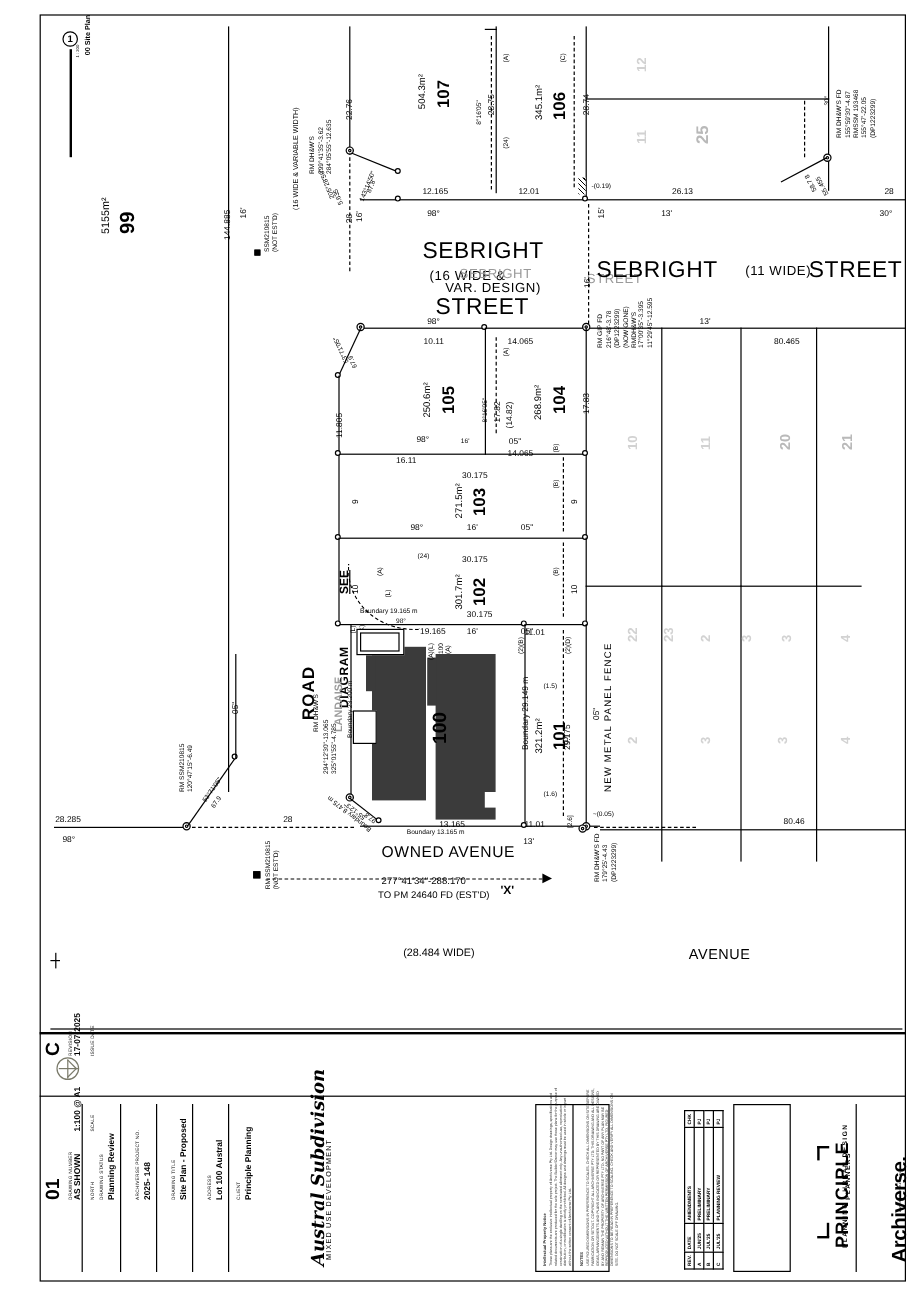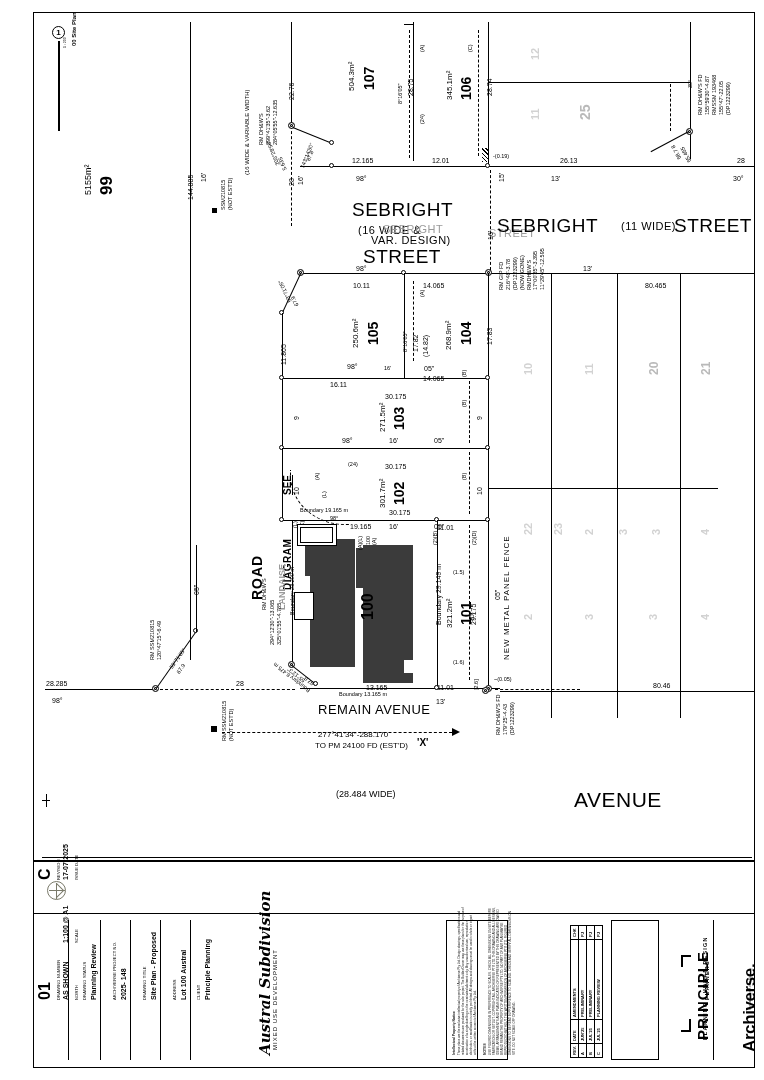--- a/index.html
+++ b/index.html
@@ -403,48 +403,48 @@
   <div class="txt dim" style="left:236px; top:680px;">28</div>
   <div class="txt dim" style="left:366px; top:684px;">13.165</div>
   <div class="txt dim" style="left:437px; top:684px;">11.01</div>
   <div class="txt dim" style="left:436px; top:698px;">13'</div>
   <div class="txt tiny" style="left:339px; top:692px;">Boundary  13.165 m</div>
 
   <div class="ln" style="left:500px; top:691px; width:255px; height:1.1px;"></div>
   <div class="dash-h" style="left:495px; top:689px; width:85px;"></div>
   <div class="txt dim" style="left:653px; top:682px;">80.46</div>
 
-  <div class="txt streetname" style="left:318px; top:703px; font-size:13px;">REMAIN   AVENUE</div>
+  <div class="txt streetname" style="left:318px; top:703px; font-size:13px;">OWNED   AVENUE</div>
 
   <div class="edge" style="left:156px; top:688px; width:70px; transform:rotate(-55deg);"></div>
   <div class="node" style="left:196px; top:631px;"></div>
   <div class="ln" style="left:196px; top:545px; width:1.2px; height:87px;"></div>
   <div class="txt dim rot90" style="left:193px; top:595px;">05"</div>
   <div class="txt tiny rot90" style="left:176px; top:672px; transform:rotate(-55deg);">67.9</div>
   <div class="txt tiny rot90" style="left:169px; top:667px; transform:rotate(-55deg);">53°71'05"</div>
   <div class="txt tiny rot90" style="left:149px; top:660px; line-height:1.25;"><span style="white-space:pre">RM SSM210815
 120°47'15"-6.49</span></div>
 
   <div class="node sq" style="left:214px; top:729px; width:6px; height:6px; background:#000;"></div>
   <div class="dash-h" style="left:222px; top:732px; width:230px;"></div>
   <div class="abs" style="left:452px; top:728px; width:0; height:0;
        border-left:8px solid #000; border-top:4px solid transparent; border-bottom:4px solid transparent;"></div>
   <div class="txt tiny rot90" style="left:221px; top:741px; line-height:1.25;"><span style="white-space:pre">RM SSM210815
 (NOT EST'D)</span></div>
   <div class="txt dim8" style="left:318px; top:731px;">277°41'34"-288.170</div>
-  <div class="txt dim8" style="left:315px; top:742px;">TO PM 24100 FD (EST'D)</div>
+  <div class="txt dim8" style="left:315px; top:742px;">TO PM 24640 FD (EST'D)</div>
   <div class="txt" style="left:417px; top:738px; font-size:10px; font-weight:bold;">'X'</div>
 
   <div class="node dbl" style="left:486px; top:691px;"></div>
   <div class="txt tiny rot90" style="left:495px; top:735px; line-height:1.25;"><span style="white-space:pre">RM DH&amp;W'S FD
 179°25'-4.43
 (DP1223299)</span></div>
 
   <div class="txt" style="left:336px; top:790px; font-size:9px;">(28.484 WIDE)</div>
-  <div class="txt streetname" style="left:574px; top:789px; font-size:21px;">AVENUE</div>
+  <div class="txt streetname" style="left:574px; top:789px; font-size:12px;">AVENUE</div>
 
   <div class="ln" style="left:42px; top:800px; width:8px; height:1.3px;"></div>
   <div class="ln" style="left:46px; top:794px; width:1.3px; height:13px;"></div>
 
   <div class="ln" style="left:42px; top:857px; width:710px; height:1.4px;"></div>
 
   <div class="north" style="left:47px; top:881px;">
       <i></i>
     </div>
 

